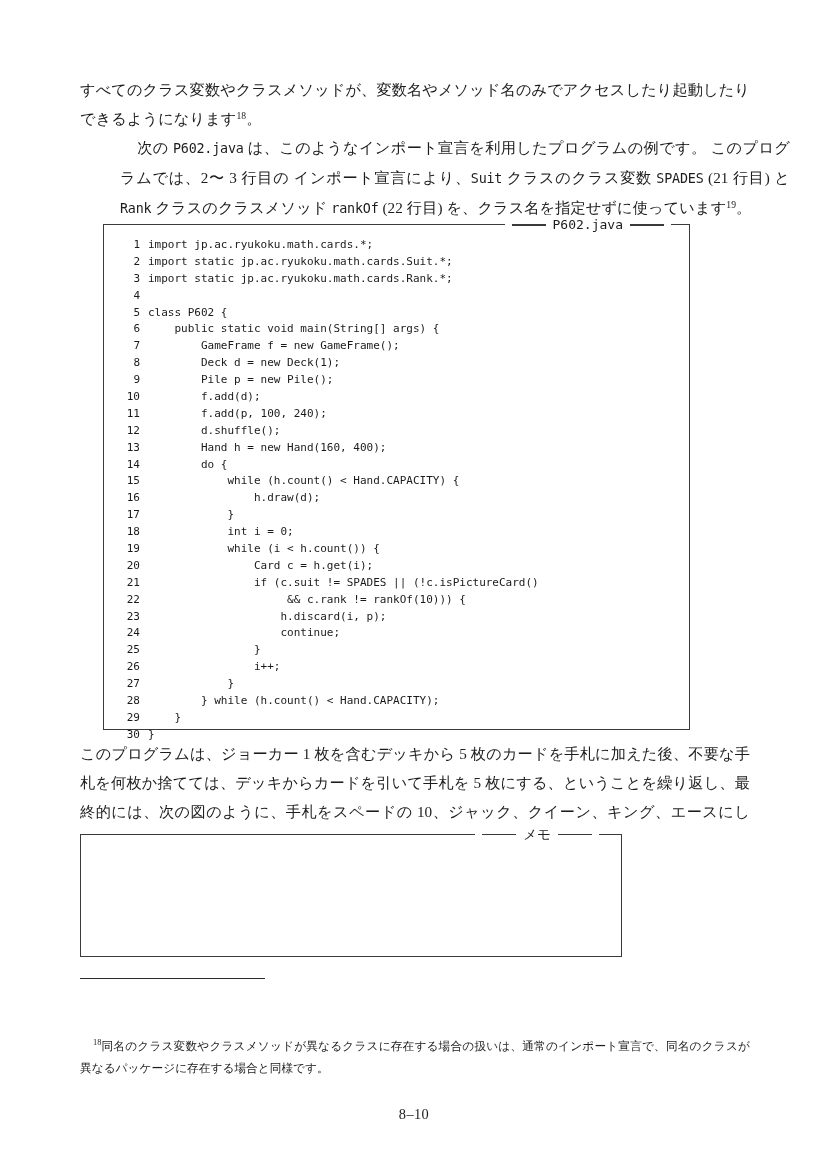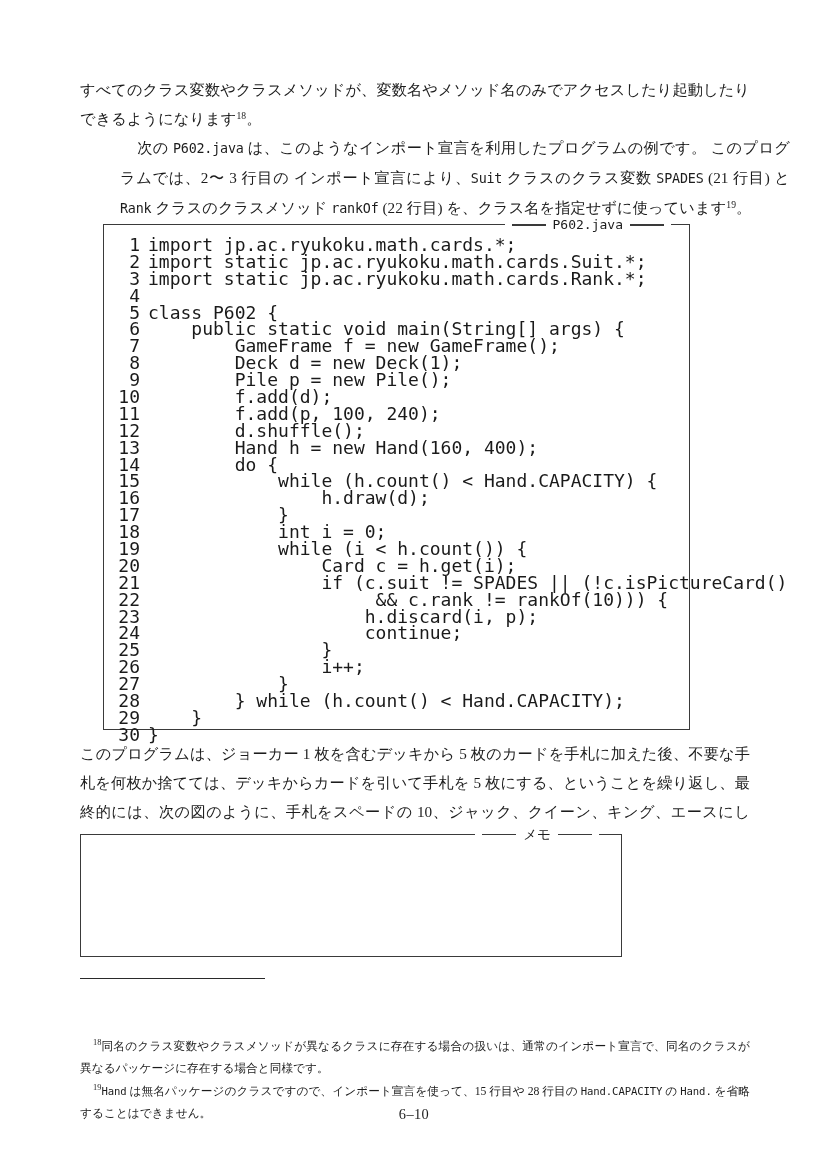--- a/index.html
+++ b/index.html
@@ -88,21 +88,21 @@
     width: 587px;
     height: 506px;
   }
   #code-box .frame-legend { right: 18px; }
 
   .code-listing {
     position: absolute;
     left: 14px;
     top: 12px;
     font-family: "DejaVu Sans Mono", "Liberation Mono", monospace;
-    font-size: 18px;
+    font-size: 11px;
     line-height: 16.9px;
     color: #1a1a1a;
     white-space: pre;
     letter-spacing: 0px;
   }
   .code-row { display: block; height: 16.9px; }
   .ln {
     display: inline-block;
     width: 22px;
     text-align: right;
@@ -183,17 +183,16 @@
   <div class="para" id="para-3"><span>このプログラムは、ジョーカー 1 枚を含むデッキから 5 枚のカードを手札に加えた後、不要な手札を何枚か捨てては、デッキからカードを引いて手札を 5 枚にする、ということを繰り返し、最終的には、次の図のように、手札をスペードの 10、ジャック、クイーン、キング、エースにします。</span></div>
 
   <div class="framebox" id="memo-box">
     <div class="frame-legend"><span class="rule left"></span><span>メモ</span><span class="rule right"></span></div>
   </div>
 
   <div id="footnote-rule"></div>
 
   <div class="footnote" id="footnote-18"><span class="fn-indent"></span><sup class="fn-mark">18</sup><span>同名のクラス変数やクラスメソッドが異なるクラスに存在する場合の扱いは、通常のインポート宣言で、同名のクラスが異なるパッケージに存在する場合と同様です。</span></div>
 
-  <div class="footnote" id="footnote-19"><span class="fn-indent"></span><sup class="fn-mark">19</sup><span class="mono">Hand</span><span> は無名パッケージのクラスですので、インポート宣言を使って、15 行目や 28 行目の </span><span class="mono">Hand.CAPACITY</span><span> の </span><span class="mono">Hand.</span><span> を省略することはできません。</span></div>
 
-  <div id="page-number">6–10</div>
+  <div id="page-number">8–10</div>
 
 </div>
 
 </body></html>

